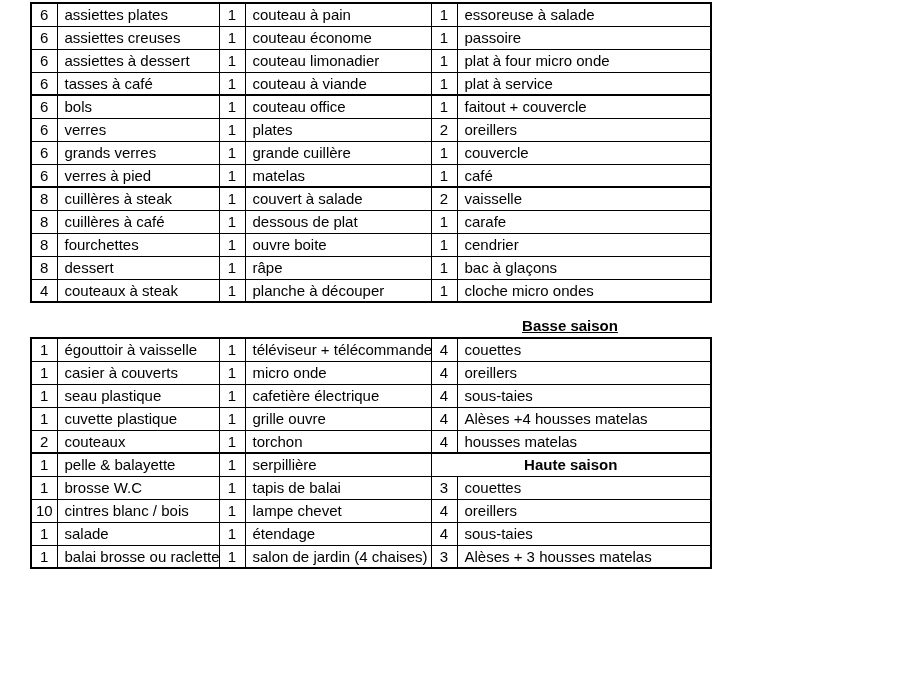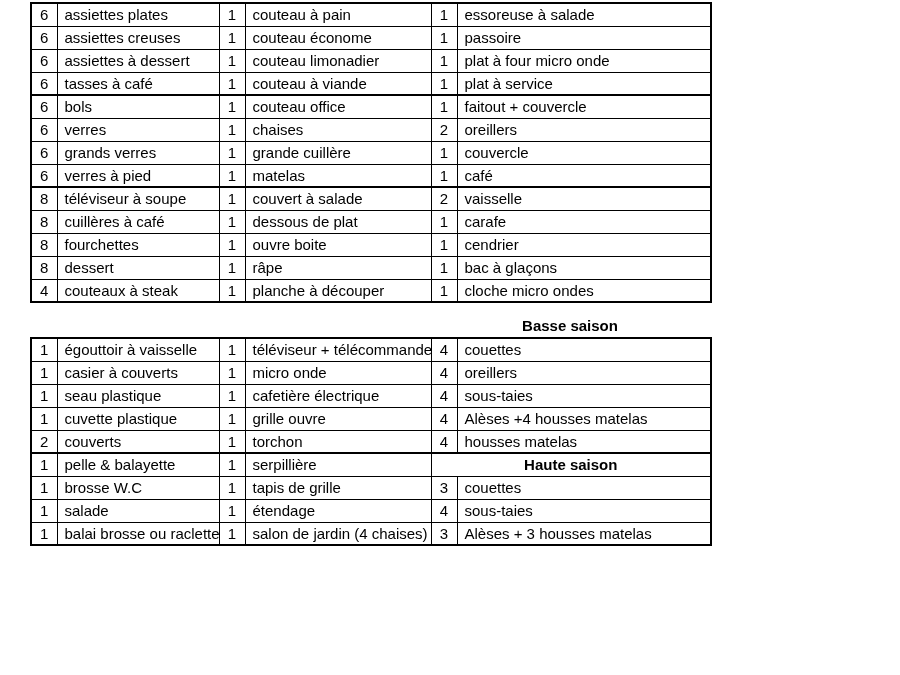--- a/index.html
+++ b/index.html
@@ -42,20 +42,21 @@
     position:absolute;
     left:430px;
     top:315px;
     width:280px;
     height:21px;
     line-height:21px;
     text-align:center;
     font-weight:bold;
     font-size:15px;
     color:#000000;
+    text-decoration:underline;
   }
 </style>
 </head>
 <body>
 
 <div class="sheet">
 
   <table class="inv" id="kitchen-table">
     <colgroup>
       <col style="width:26px">
@@ -103,21 +104,21 @@
         <td class="l">bols</td>
         <td class="q">1</td>
         <td class="l">couteau office</td>
         <td class="q">1</td>
         <td class="l">faitout + couvercle</td>
       </tr>
       <tr>
         <td class="q">6</td>
         <td class="l">verres</td>
         <td class="q">1</td>
-        <td class="l">chaises</td>
+        <td class="l">plates</td>
         <td class="q">2</td>
         <td class="l">oreillers</td>
       </tr>
       <tr>
         <td class="q">6</td>
         <td class="l">grands verres</td>
         <td class="q">1</td>
         <td class="l">grande cuillère</td>
         <td class="q">1</td>
         <td class="l">couvercle</td>
@@ -125,21 +126,21 @@
       <tr>
         <td class="q">6</td>
         <td class="l">verres à pied</td>
         <td class="q">1</td>
         <td class="l">matelas</td>
         <td class="q">1</td>
         <td class="l">café</td>
       </tr>
       <tr class="thick-top">
         <td class="q">8</td>
-        <td class="l">téléviseur à soupe</td>
+        <td class="l">cuillères à steak</td>
         <td class="q">1</td>
         <td class="l">couvert à salade</td>
         <td class="q">2</td>
         <td class="l">vaisselle</td>
       </tr>
       <tr>
         <td class="q">8</td>
         <td class="l">cuillères à café</td>
         <td class="q">1</td>
         <td class="l">dessous de plat</td>
@@ -212,40 +213,48 @@
       <tr>
         <td class="q">1</td>
         <td class="l">cuvette plastique</td>
         <td class="q">1</td>
         <td class="l">grille ouvre</td>
         <td class="q">4</td>
         <td class="l">Alèses +4 housses matelas</td>
       </tr>
       <tr>
         <td class="q">2</td>
-        <td class="l">couverts</td>
+        <td class="l">couteaux</td>
         <td class="q">1</td>
         <td class="l">torchon</td>
         <td class="q">4</td>
         <td class="l">housses matelas</td>
       </tr>
       <tr class="thick-top">
         <td class="q">1</td>
         <td class="l">pelle &amp; balayette</td>
         <td class="q">1</td>
         <td class="l">serpillière</td>
         <td class="season-cell" colspan="2">Haute saison</td>
       </tr>
       <tr>
         <td class="q">1</td>
         <td class="l">brosse W.C</td>
         <td class="q">1</td>
-        <td class="l">tapis de grille</td>
+        <td class="l">tapis de balai</td>
         <td class="q">3</td>
         <td class="l">couettes</td>
+      </tr>
+      <tr>
+        <td class="q">10</td>
+        <td class="l">cintres blanc / bois</td>
+        <td class="q">1</td>
+        <td class="l">lampe chevet</td>
+        <td class="q">4</td>
+        <td class="l">oreillers</td>
       </tr>
       <tr>
         <td class="q">1</td>
         <td class="l">salade</td>
         <td class="q">1</td>
         <td class="l">étendage</td>
         <td class="q">4</td>
         <td class="l">sous-taies</td>
       </tr>
       <tr>

